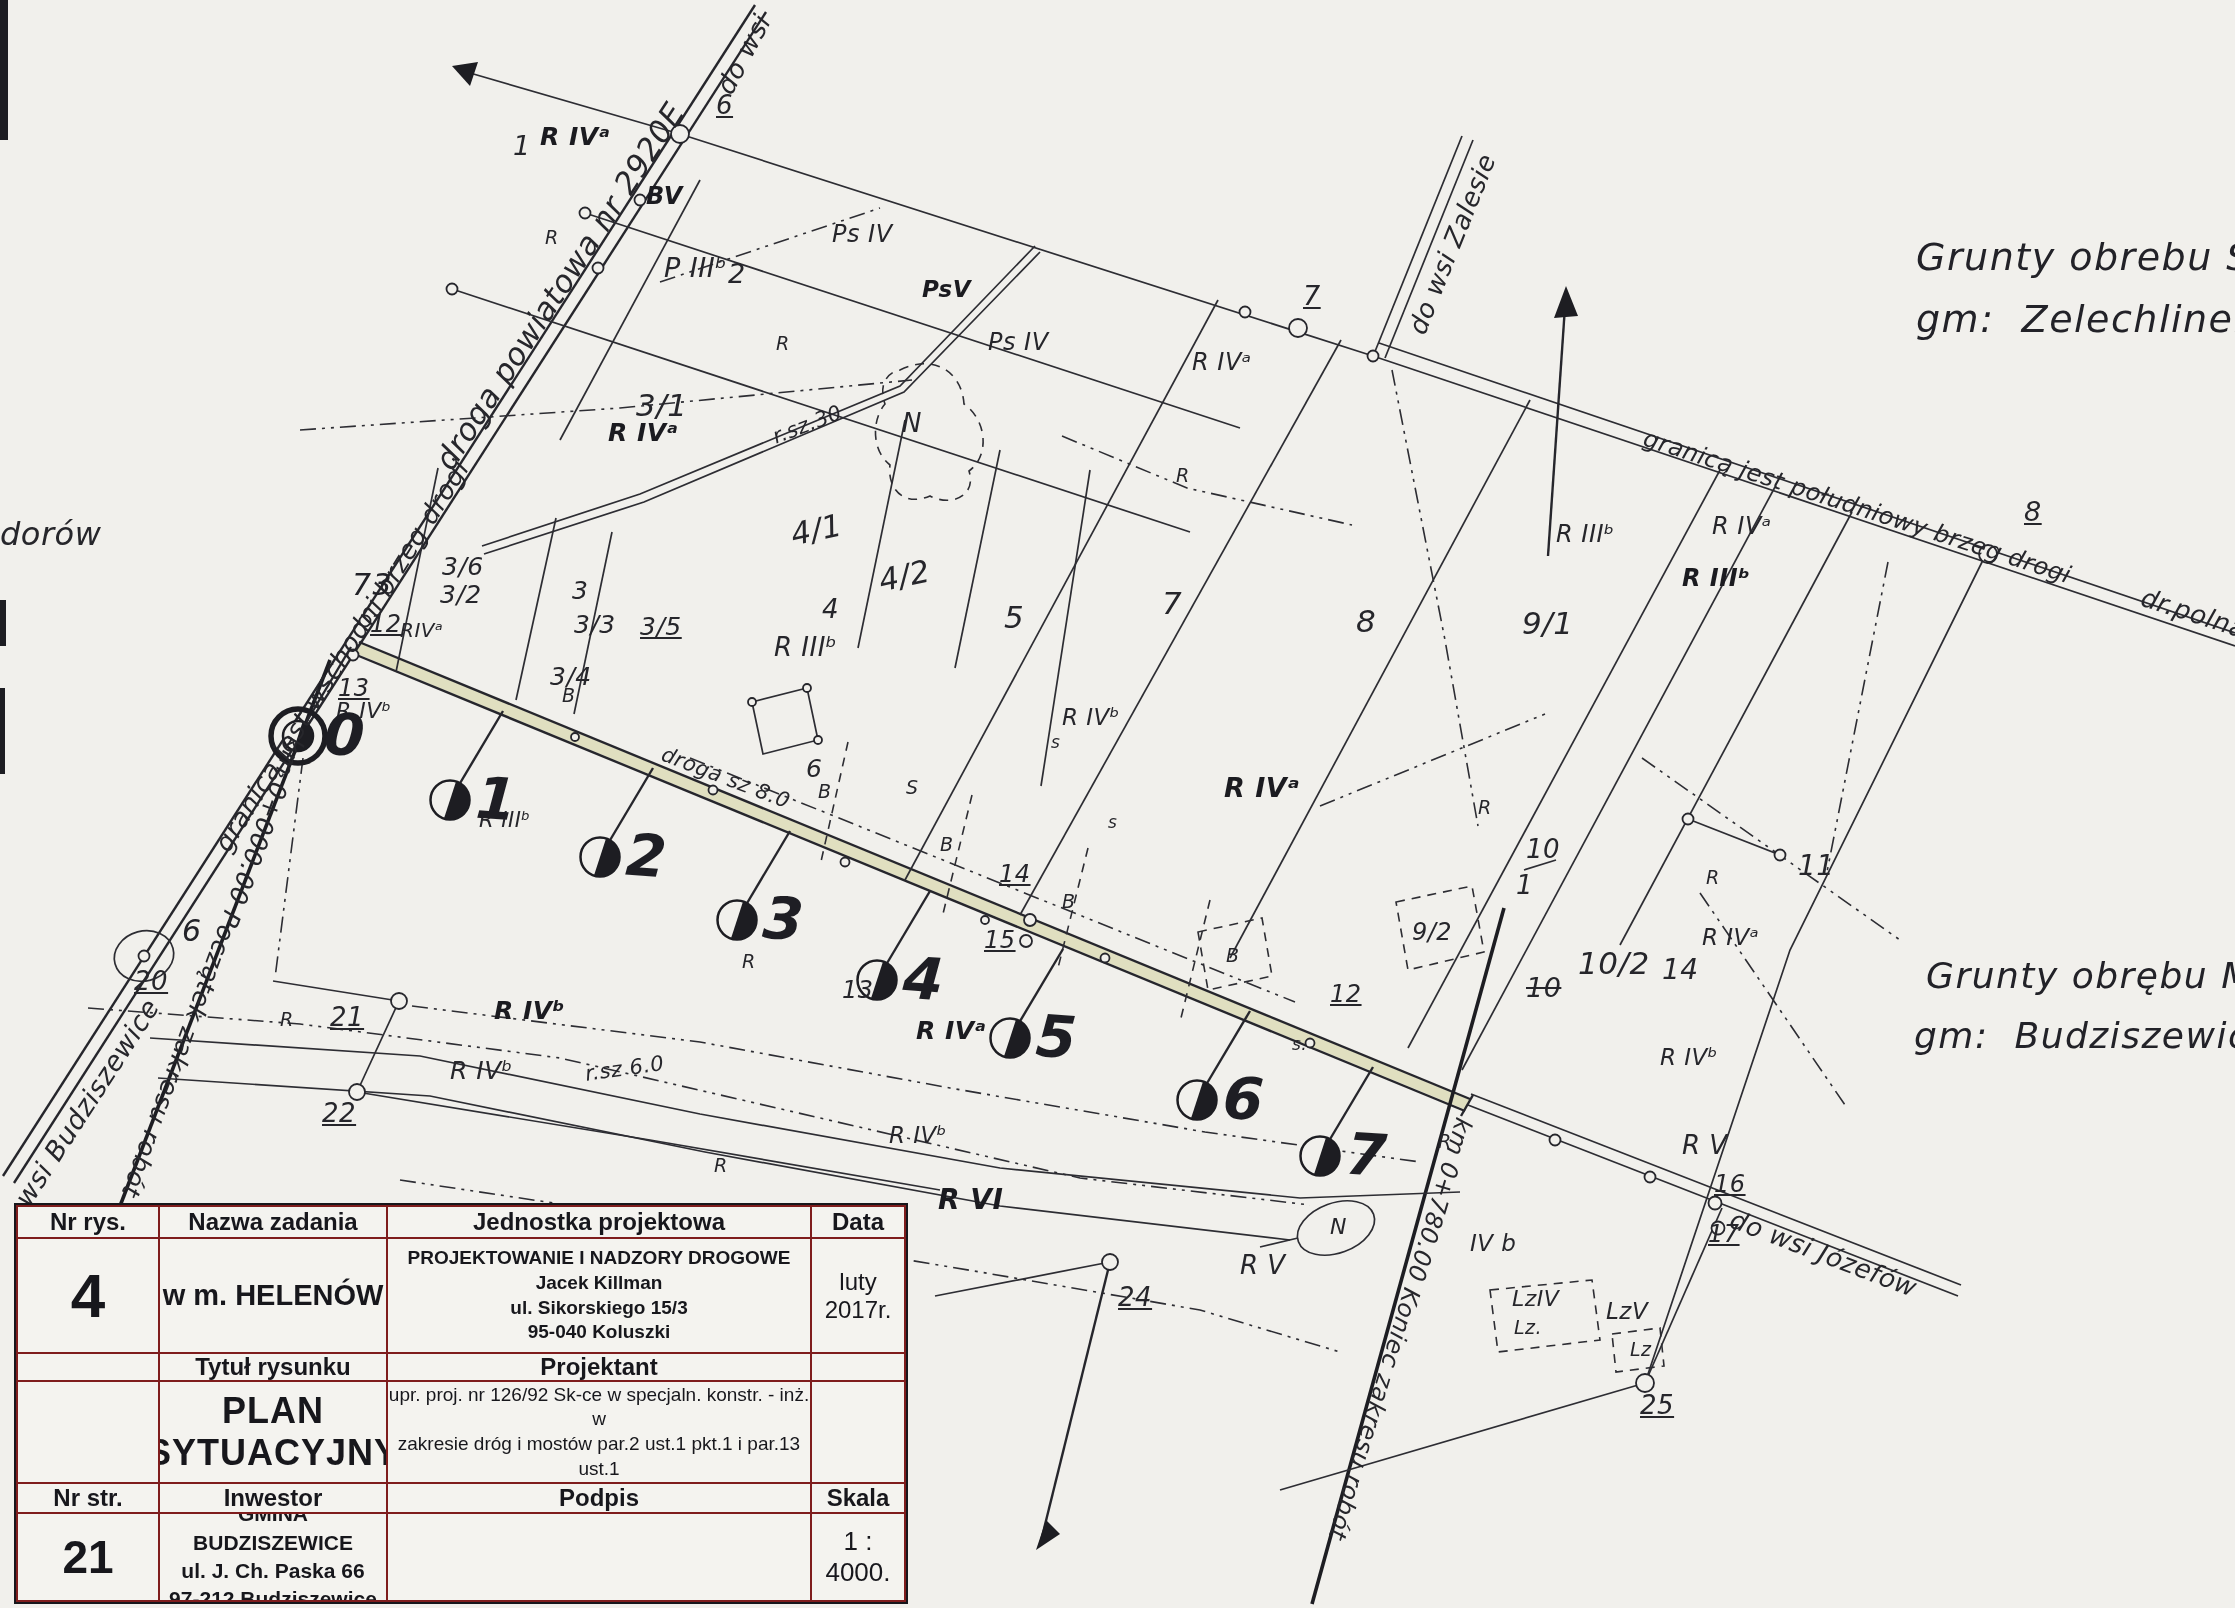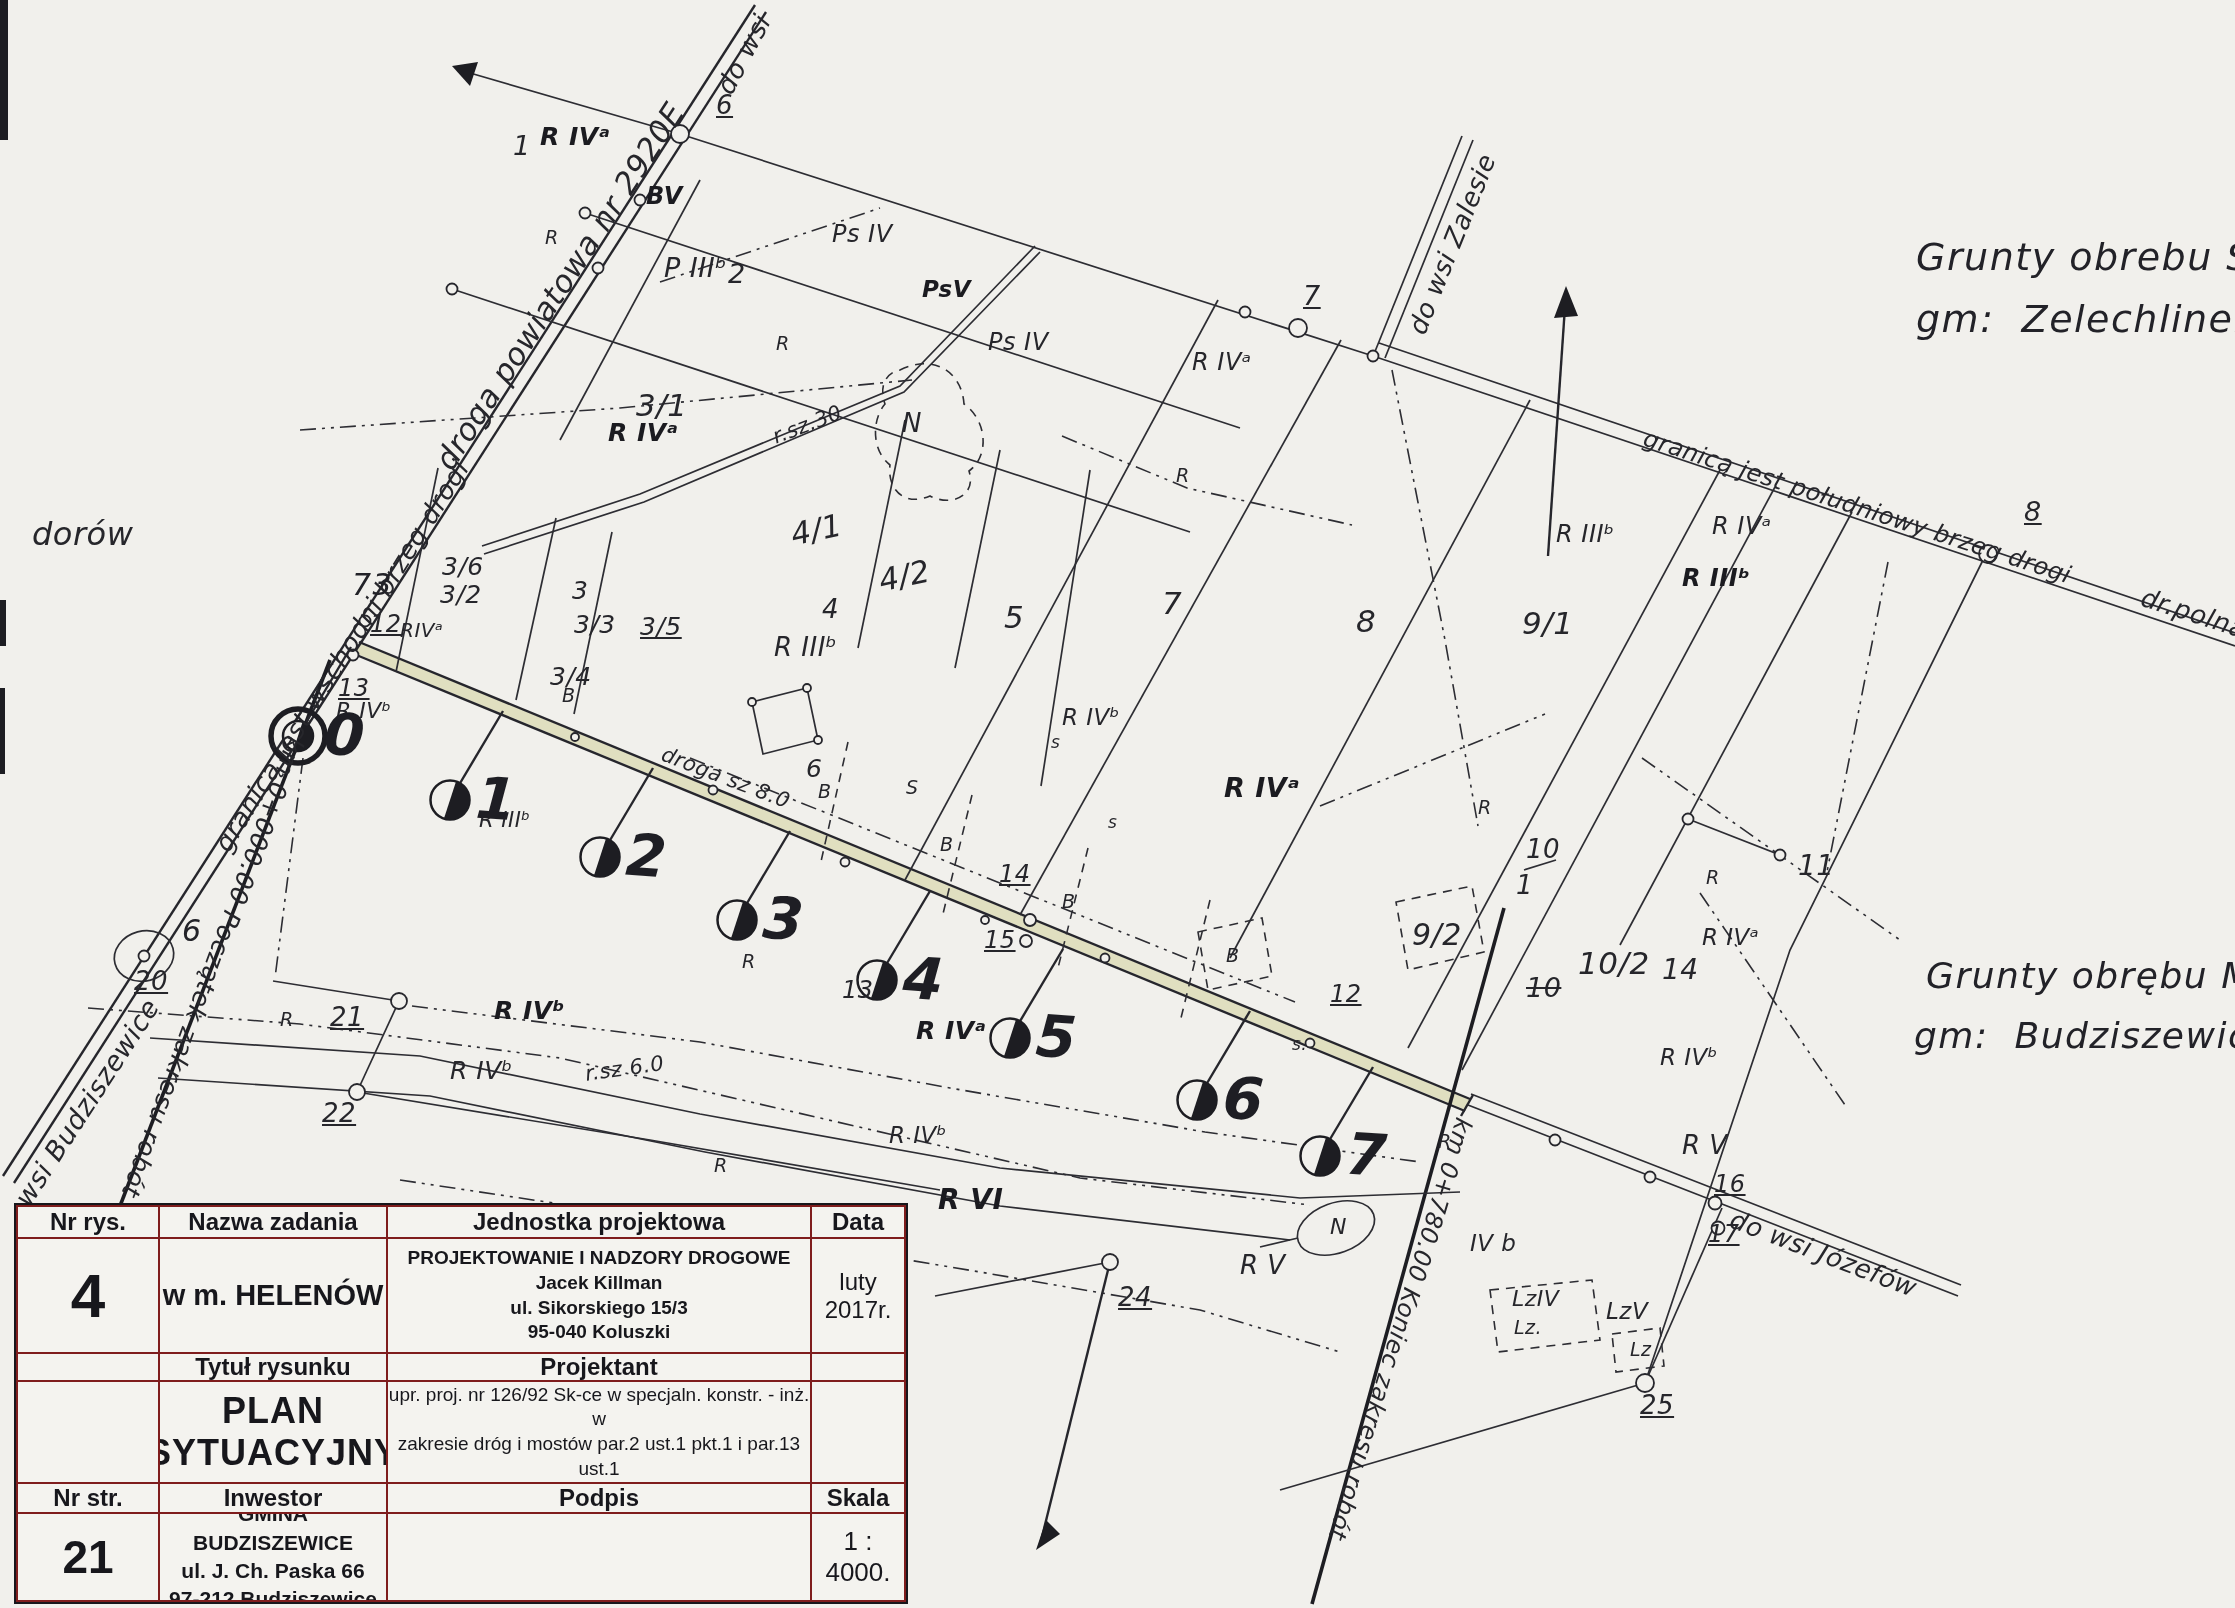--- a/index.html
+++ b/index.html
@@ -233,21 +233,21 @@
         <path d="M0,-19.5 A19.5,19.5 0 0 1 0,19.5 Z" transform="translate(1320,1156) rotate(18)" fill="#1d1d22"></path>
       </g>
   </svg>
 
   <div id="labels">
       <span class="ml" style="left: 712px; top: 86px; font-size: 26px; transform: rotate(-62deg);">do wsi</span>
       <span class="ml u" style="left: 716px; top: 92px; font-size: 26px;">6</span>
       <span class="ml" style="left: 430px; top: 458px; font-size: 31px; transform: rotate(-57deg);">droga powiatowa nr 2920E</span>
       <span class="ml" style="left: 210px; top: 842px; font-size: 26px; transform: rotate(-58deg);">granicą jest wschodni brzeg drogi</span>
       <span class="ml" style="left: 308px; top: 742px; font-size: 25px; transform: rotate(110deg);">km 0+000.00 Początek zakresu robót</span>
-      <span class="ml" style="left: 0px; top: 518px; font-size: 32px; margin-left: 32px;">dorów</span>
+      <span class="ml" style="left: 0px; top: 518px; font-size: 32px;">dorów</span>
       <span class="ml" style="left: 10px; top: 1196px; font-size: 27px; transform: rotate(-57deg);">wsi Budziszewice</span>
       <span class="ml" style="left: 1648px; top: 426px; font-size: 24px; transform: rotate(18deg);">granicą jest południowy brzeg drogi</span>
       <span class="ml" style="left: 2146px; top: 584px; font-size: 26px; transform: rotate(18deg);">dr.polna</span>
       <span class="ml" style="left: 1404px; top: 328px; font-size: 26px; transform: rotate(-68deg);">do wsi Zalesie</span>
       <span class="ml" style="left: 1736px; top: 1206px; font-size: 26px; transform: rotate(21deg);">do wsi Józefów</span>
       <span class="ml" style="left: 1476px; top: 1122px; font-size: 24px; transform: rotate(107deg);">km 0+780.00 Koniec zakresu robót</span>
       <span class="ml" style="left: 666px; top: 744px; font-size: 21px; transform: rotate(21deg);">droga sz 8.0</span>
       <span class="ml" style="left: 770px; top: 428px; font-size: 21px; transform: rotate(-21deg);">r.sz.30</span>
       <span class="ml" style="left: 584px; top: 1064px; font-size: 21px; transform: rotate(-8deg);">r.sz 6.0</span>
       <span class="ml hand" style="left: 1916px; top: 238px; font-size: 38px;">Grunty obrebu Świnio</span>
@@ -280,21 +280,21 @@
       <span class="ml" style="left: 640px; top: 614px; font-size: 25px; text-decoration: underline;">3/5</span>
       <span class="ml" style="left: 550px; top: 664px; font-size: 25px;">3/4</span>
       <span class="ml" style="left: 562px; top: 686px; font-size: 19px;">B</span>
       <span class="ml" style="left: 788px; top: 520px; font-size: 31px; transform: rotate(-12deg);">4/1</span>
       <span class="ml" style="left: 876px; top: 566px; font-size: 31px; transform: rotate(-12deg);">4/2</span>
       <span class="ml" style="left: 822px; top: 596px; font-size: 26px;">4</span>
       <span class="ml" style="left: 1004px; top: 602px; font-size: 31px;">5</span>
       <span class="ml" style="left: 1162px; top: 588px; font-size: 31px;">7</span>
       <span class="ml" style="left: 1356px; top: 606px; font-size: 31px;">8</span>
       <span class="ml" style="left: 1522px; top: 608px; font-size: 31px;">9/1</span>
-      <span class="ml" style="left: 1412px; top: 920px; font-size: 30px;">9/2</span>
+      <span class="ml" style="left: 1412px; top: 920px; font-size: 24px;">9/2</span>
       <span class="ml" style="left: 1526px; top: 836px; font-size: 26px;">10</span>
       <span class="ml" style="left: 1516px; top: 872px; font-size: 26px;">1</span>
       <span class="ml strike" style="left: 1526px; top: 974px; font-size: 27px;">10</span>
       <span class="ml" style="left: 1578px; top: 948px; font-size: 31px;">10/2</span>
       <span class="ml" style="left: 1798px; top: 852px; font-size: 28px;">11</span>
       <span class="ml" style="left: 1662px; top: 956px; font-size: 28px;">14</span>
       <span class="ml u" style="left: 1330px; top: 982px; font-size: 24px;">12</span>
       <span class="ml" style="left: 842px; top: 978px; font-size: 24px;">13</span>
       <span class="ml b" style="left: 540px; top: 124px; font-size: 25px;">R IVᵃ</span>
       <span class="ml" style="left: 545px; top: 228px; font-size: 19px;">R</span>

